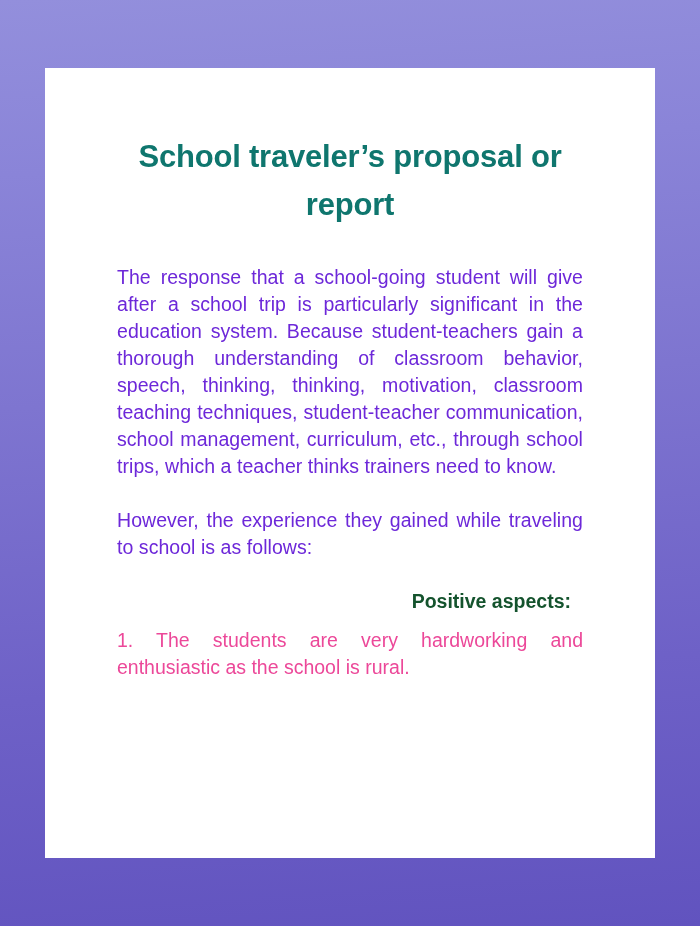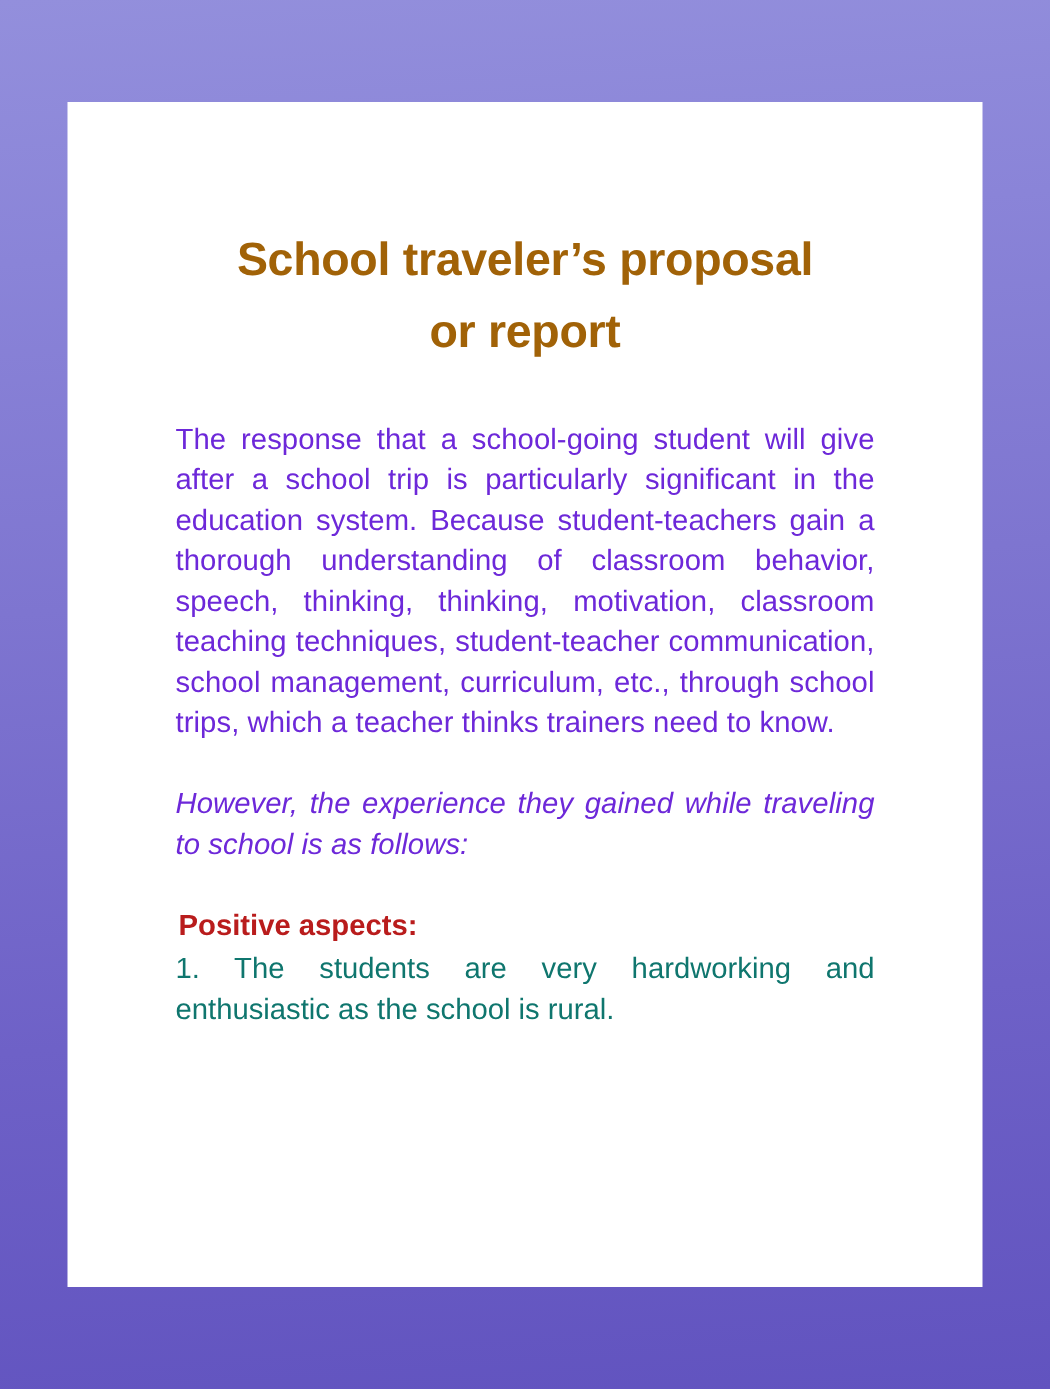--- a/index.html
+++ b/index.html
@@ -34,59 +34,58 @@
     padding: 0;
     overflow: hidden;
   }
   .card-inner {
     position: absolute;
     left: 72px;
     top: 65px;
     width: 466px;
   }
   .doc-title {
-    margin: 16px;
+    margin: 0;
     font-size: 31px;
     line-height: 48px;
     font-weight: bold;
-    color: #a16207;
+    color: #0f766e;
     text-align: center;
     letter-spacing: -0.2px;
     padding: 0 6px;
   }
   .body-block {
     margin-top: 35px;
   }
   p.para {
     margin: 0;
     font-size: 19.5px;
     line-height: 27px;
     color: #6d28d9;
     text-align: justify;
     text-justify: inter-word;
     letter-spacing: 0.05px;
   }
   p.para.gap {
     margin-top: 27px;
-    font-style: italic;
   }
   .section-head {
-    margin: 2px;
+    margin: 12px;
     margin-top: 27px;
     font-size: 19.5px;
     line-height: 27px;
     font-weight: bold;
-    color: #b91c1c;
-    text-align: left;
+    color: #14532d;
+    text-align: right;
   }
   p.list-item {
     margin: 0;
     font-size: 19.5px;
     line-height: 27px;
-    color: #0f766e;
+    color: #ec4899;
     text-align: justify;
     text-justify: inter-word;
   }
 </style>
 </head>
 <body>
 
 <div class="poster">
   <div class="card">
     <div class="card-inner">

